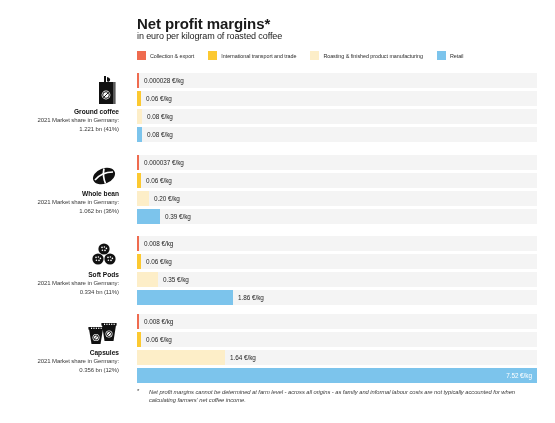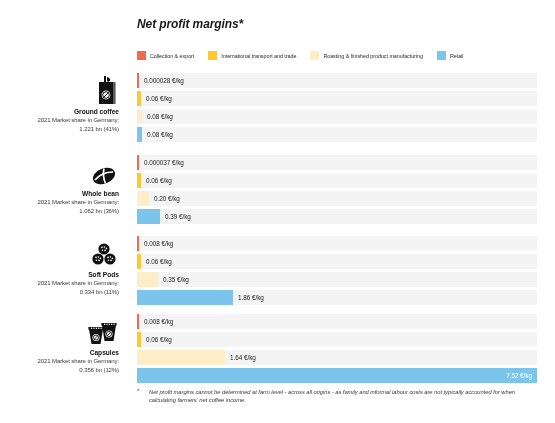--- a/index.html
+++ b/index.html
@@ -7,22 +7,22 @@
     width: 555px; height: 423px;
     background: #ffffff;
     font-family: "Liberation Sans", sans-serif;
     overflow: hidden;
   }
   #chart-root { position: relative; width: 555px; height: 423px; }
 
   
   .header { position: absolute; left: 137px; top: 18px; }
   .title {
-    font-size: 12px; font-weight: bold; color: #1a1a1a;
-    letter-spacing: -0.1px; line-height: 12px; font-style: italic;
+    font-size: 15px; font-weight: bold; color: #1a1a1a;
+    letter-spacing: -0.1px; line-height: 12px;
   }
   .subtitle {
     font-size: 9px; color: #1a1a1a; line-height: 12px;
     letter-spacing: -0.1px;
   }
 
   
   .legend {
     position: absolute; left: 137px; top: 51px;
     display: flex; align-items: center;
@@ -81,20 +81,21 @@
 
   svg { display: block; }
 </style>
 </head>
 <body>
 
 <div id="chart-root">
 
   <div class="header">
     <div class="title">Net profit margins*</div>
+    <div class="subtitle">in euro per kilogram of roasted coffee</div>
   </div>
 
   <div class="legend">
     <div class="legend-item">
       <span class="legend-swatch" style="background:#ef6b4f"></span>
       <span class="legend-label">Collection &amp; export</span>
     </div>
     <div class="legend-item">
       <span class="legend-swatch" style="background:#fcc931"></span>
       <span class="legend-label">International transport and trade</span>

